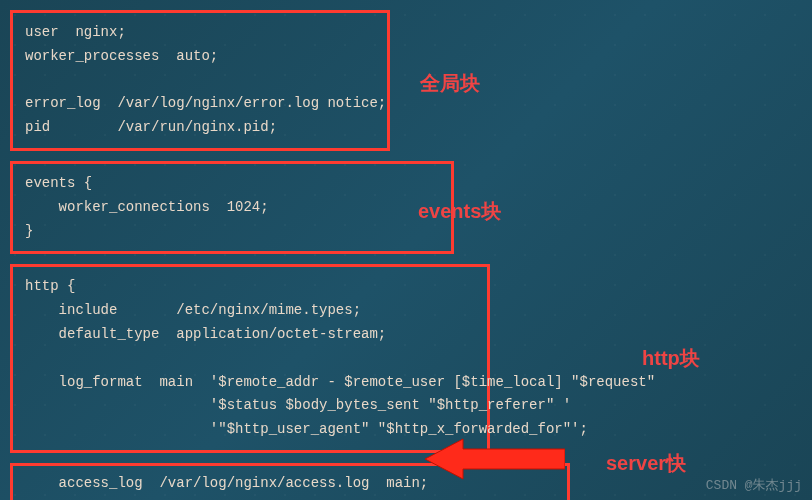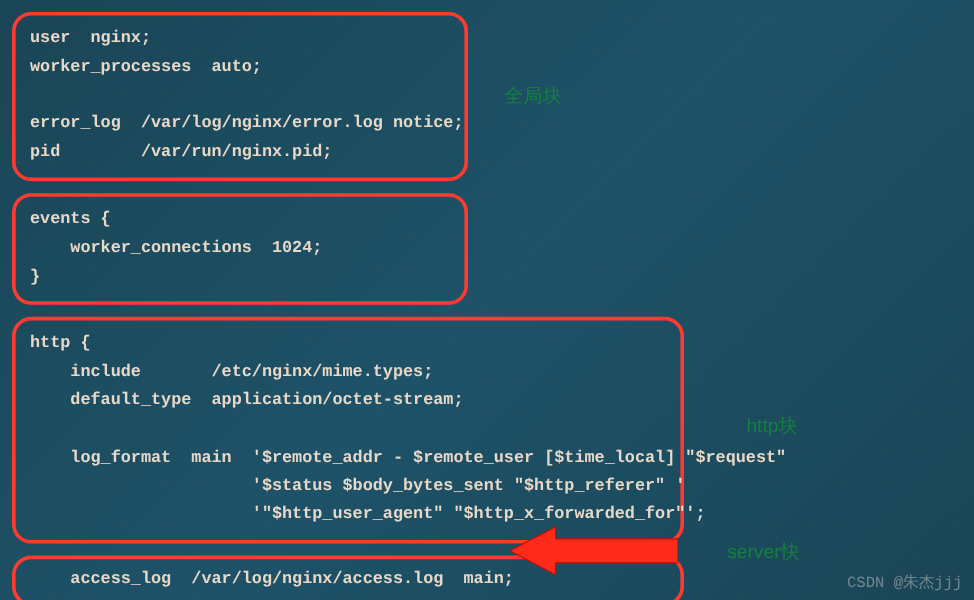--- a/index.html
+++ b/index.html
@@ -14,44 +14,43 @@
   body::before {
     content: '';
     position: absolute;
     inset: 0;
     background-image: radial-gradient(rgba(255,255,255,0.03) 1px, transparent 1px);
     background-size: 30px 30px;
   }
   .container { position: relative; padding: 10px 0 0 10px; }
   .code-block {
     border: 3px solid #ff3b30;
-    border-radius: 16px;
+    border-radius: 0;
     padding: 8px 12px;
     margin-bottom: 10px;
     color: #e8d8c8;
     font-size: 14px;
     line-height: 1.7;
     white-space: pre;
     position: relative;
-    font-weight: bold;
   }
   .block1 { width: 380px; }
-  .block2 { width: 380px; }
-  .block3 { width: 560px; }
+  .block2 { width: 444px; }
+  .block3 { width: 480px; }
   .block4 { width: 560px; padding: 6px 12px; }
   .label {
     position: absolute;
-    color: #15803d;
+    color: #ef4444;
     font-family: -apple-system, 'PingFang SC', sans-serif;
-    font-size: 16px;
-    font-weight: 400;
+    font-size: 20px;
+    font-weight: 700;
   }
   .label1 { left: 420px; top: 70px; }
   .label2 { left: 418px; top: 198px; }
-  .label3 { left: 622px; top: 345px; }
+  .label3 { left: 642px; top: 345px; }
   .label4 { left: 570px; top: 450px; margin-left: 36px; }
   .arrow {
     position: absolute;
     left: 425px;
     top: 435px;
     width: 140px;
     height: 48px;
   }
   .arrow svg { width: 100%; height: 100%; }
   .watermark {
@@ -71,20 +70,21 @@
   <div class="code-block block1">user  nginx;
 worker_processes  auto;
 
 error_log  /var/log/nginx/error.log notice;
 pid        /var/run/nginx.pid;</div>
   <div class="label label1">全局块</div>
 
   <div class="code-block block2">events {
     worker_connections  1024;
 }</div>
+  <div class="label label2">events块</div>
 
   <div class="code-block block3">http {
     include       /etc/nginx/mime.types;
     default_type  application/octet-stream;
 
     log_format  main  '$remote_addr - $remote_user [$time_local] "$request"
                       '$status $body_bytes_sent "$http_referer" '
                       '"$http_user_agent" "$http_x_forwarded_for"';</div>
   <div class="label label3">http块</div>
 

